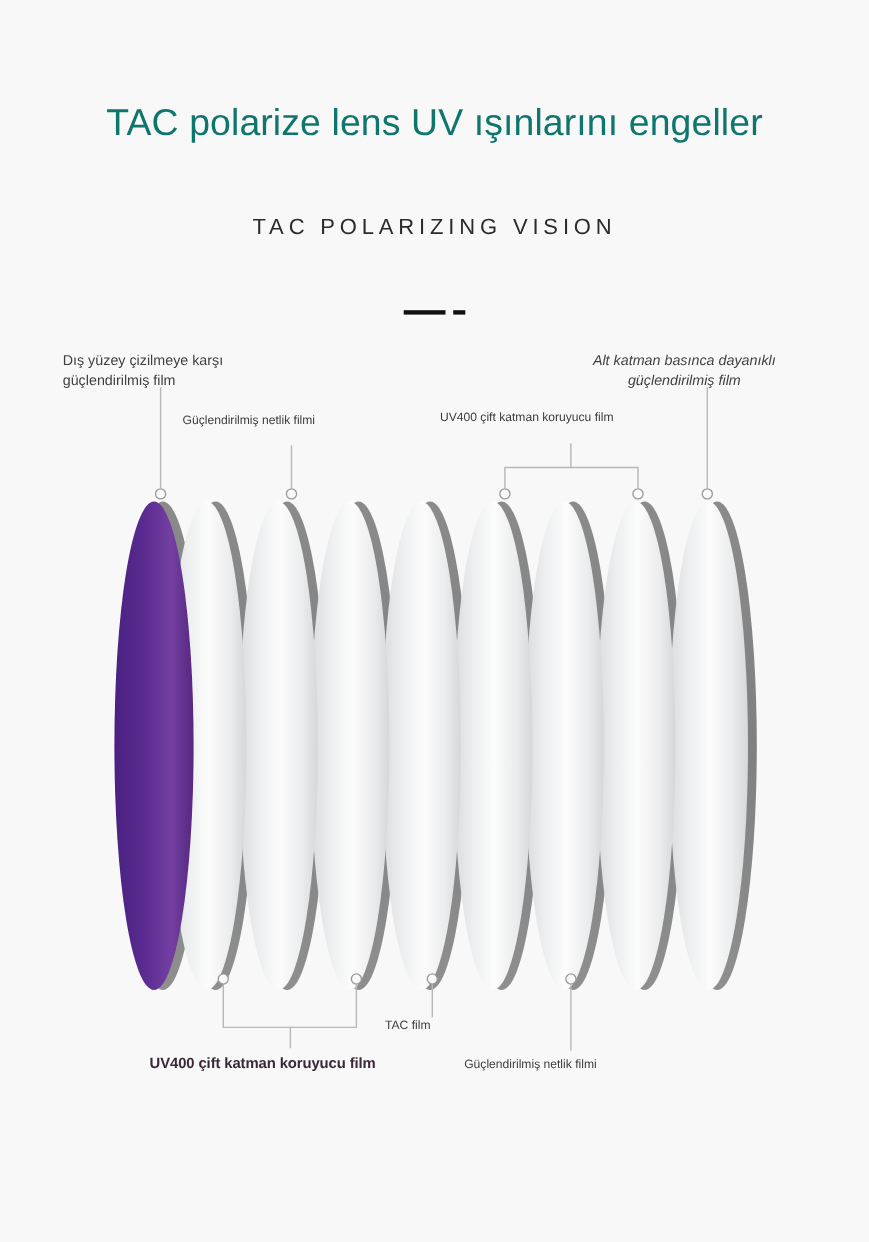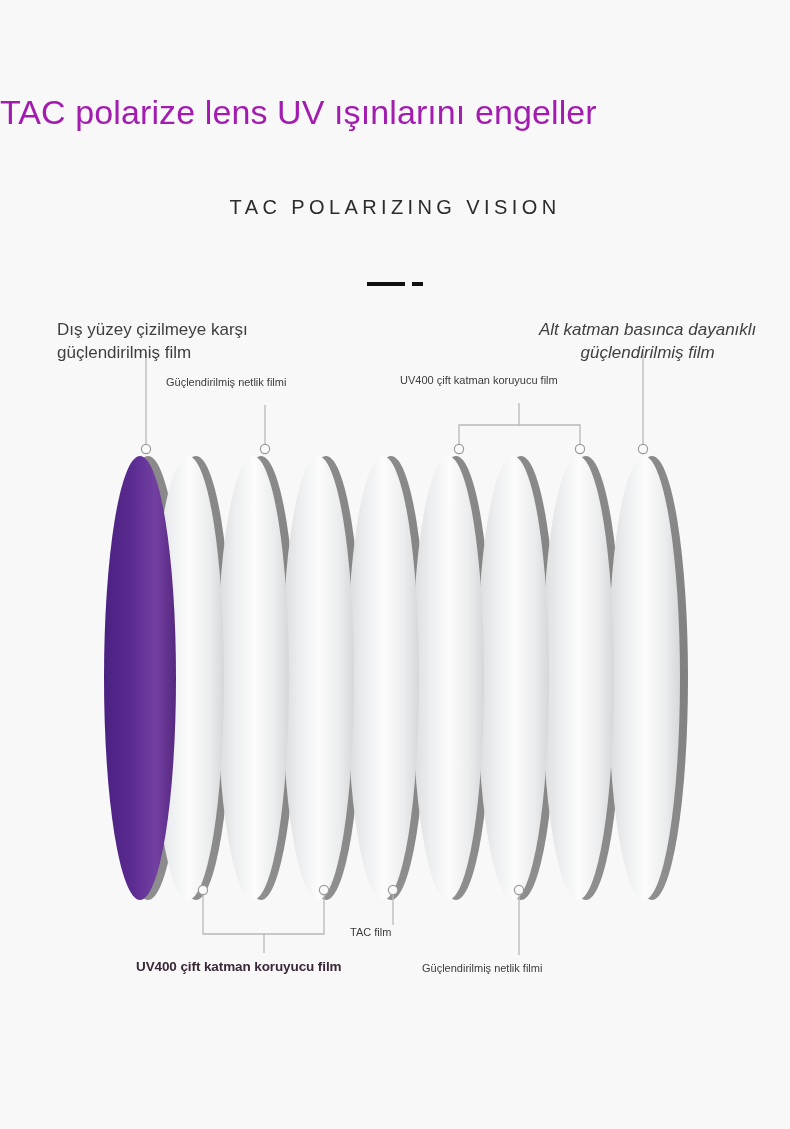--- a/index.html
+++ b/index.html
@@ -14,24 +14,24 @@
     overflow: hidden;
     font-family: "Liberation Sans", sans-serif;
     background: #f8f8f8;
   }
 
   
   .page-title {
     position: absolute;
     left: 0; right: 0;
     top: 92px;
-    text-align: left;
+    text-align: center;
     font-size: 34px;
     font-weight: 400;
-    color: #a21caf;
+    color: #0f766e;
     letter-spacing: 0.1px;
     line-height: 1.2;
     white-space: nowrap;
   }
   .page-subtitle {
     position: absolute;
     left: 0; right: 0;
     top: 196px;
     text-align: center;
     font-size: 20px;
@@ -77,21 +77,21 @@
 
   
   .callout {
     position: absolute;
     font-size: 11px;
     line-height: 1.35;
     color: #3c3c3c;
     white-space: pre-line;
   }
   .callout.small {
-    font-size: 17px;
+    font-size: 13px;
     color: #3f3f3f;
   }
   .callout.lbl-outer-film {
     left: 57px;
     top: 319px;
     text-align: left;
   }
   .callout.lbl-bottom-film {
     left: 539px;
     top: 319px;

